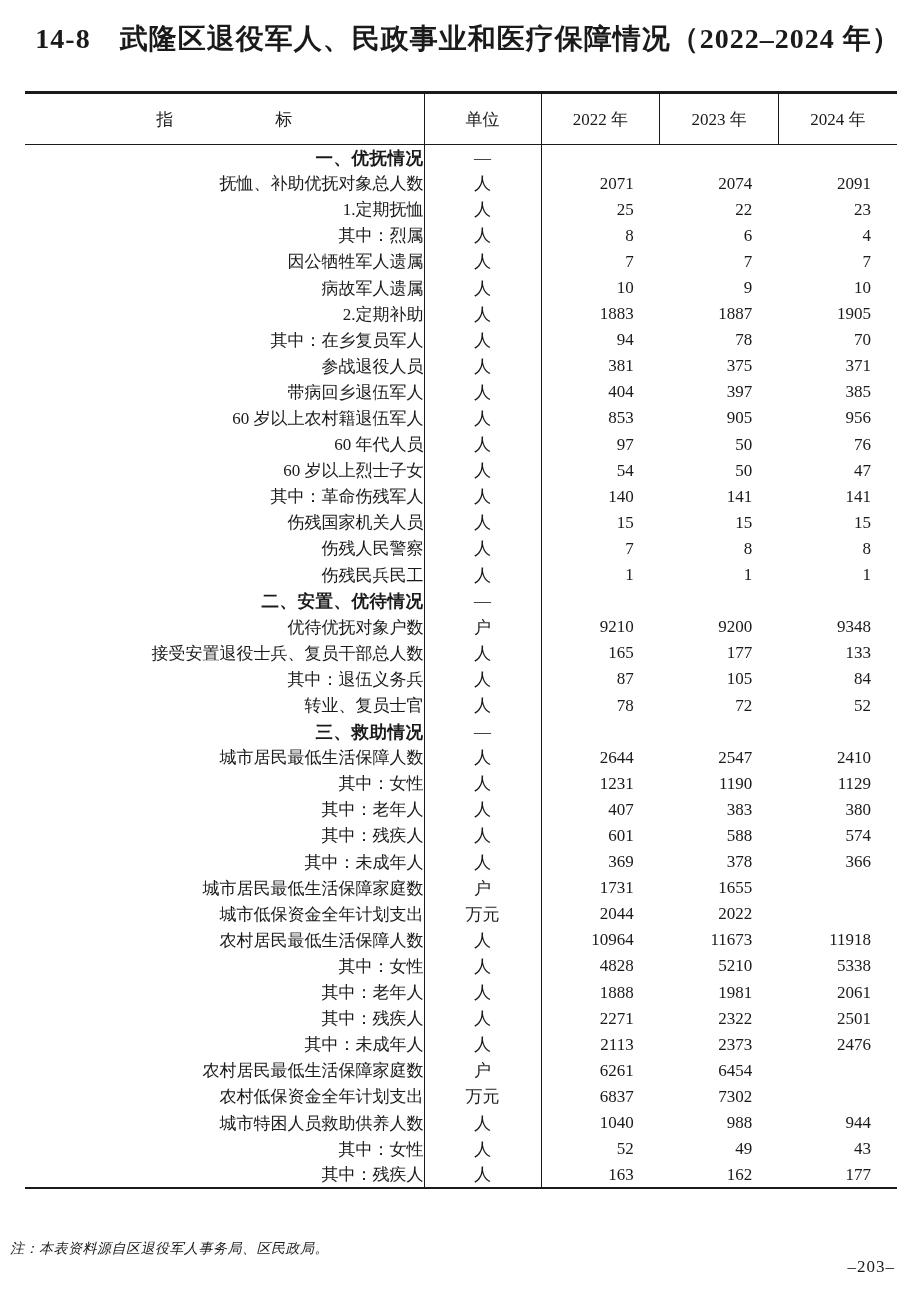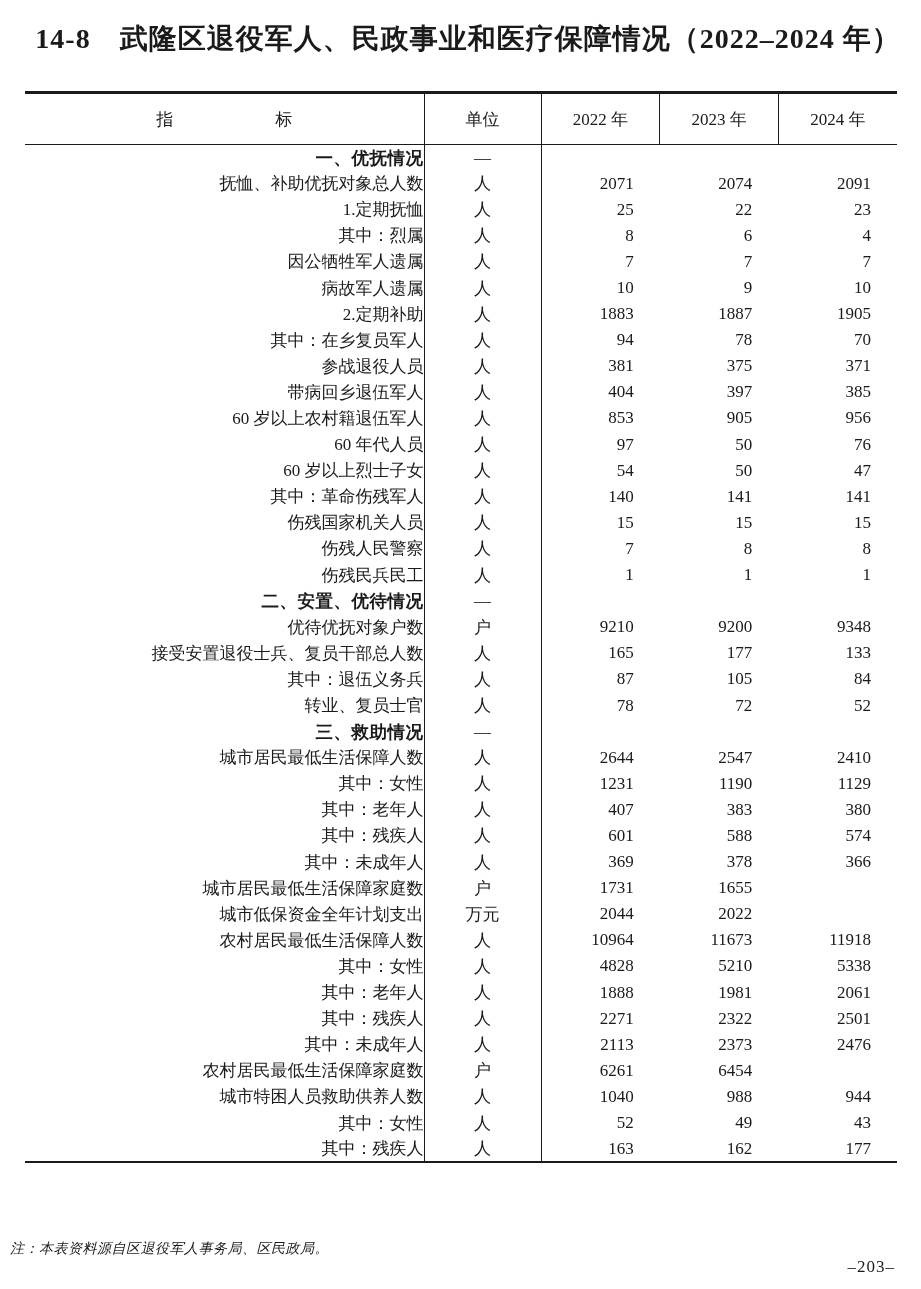--- a/index.html
+++ b/index.html
@@ -436,20 +436,29 @@
     <td class="cell-indicator" style="padding-left: 26px;">
       <span class="indicator-text">农村居民最低生活保障家庭数</span>
     </td>
     <td class="cell-unit">户</td>
     <td class="cell-value">6261</td>
     <td class="cell-value">6454</td>
     <td class="cell-value"></td>
   </tr>
       <tr>
     <td class="cell-indicator" style="padding-left: 26px;">
+      <span class="indicator-text">农村低保资金全年计划支出</span>
+    </td>
+    <td class="cell-unit">万元</td>
+    <td class="cell-value">6837</td>
+    <td class="cell-value">7302</td>
+    <td class="cell-value"></td>
+  </tr>
+      <tr>
+    <td class="cell-indicator" style="padding-left: 26px;">
       <span class="indicator-text">城市特困人员救助供养人数</span>
     </td>
     <td class="cell-unit">人</td>
     <td class="cell-value">1040</td>
     <td class="cell-value">988</td>
     <td class="cell-value">944</td>
   </tr>
       <tr>
     <td class="cell-indicator" style="padding-left: 42px;">
       <span class="indicator-text">其中：女性</span>

